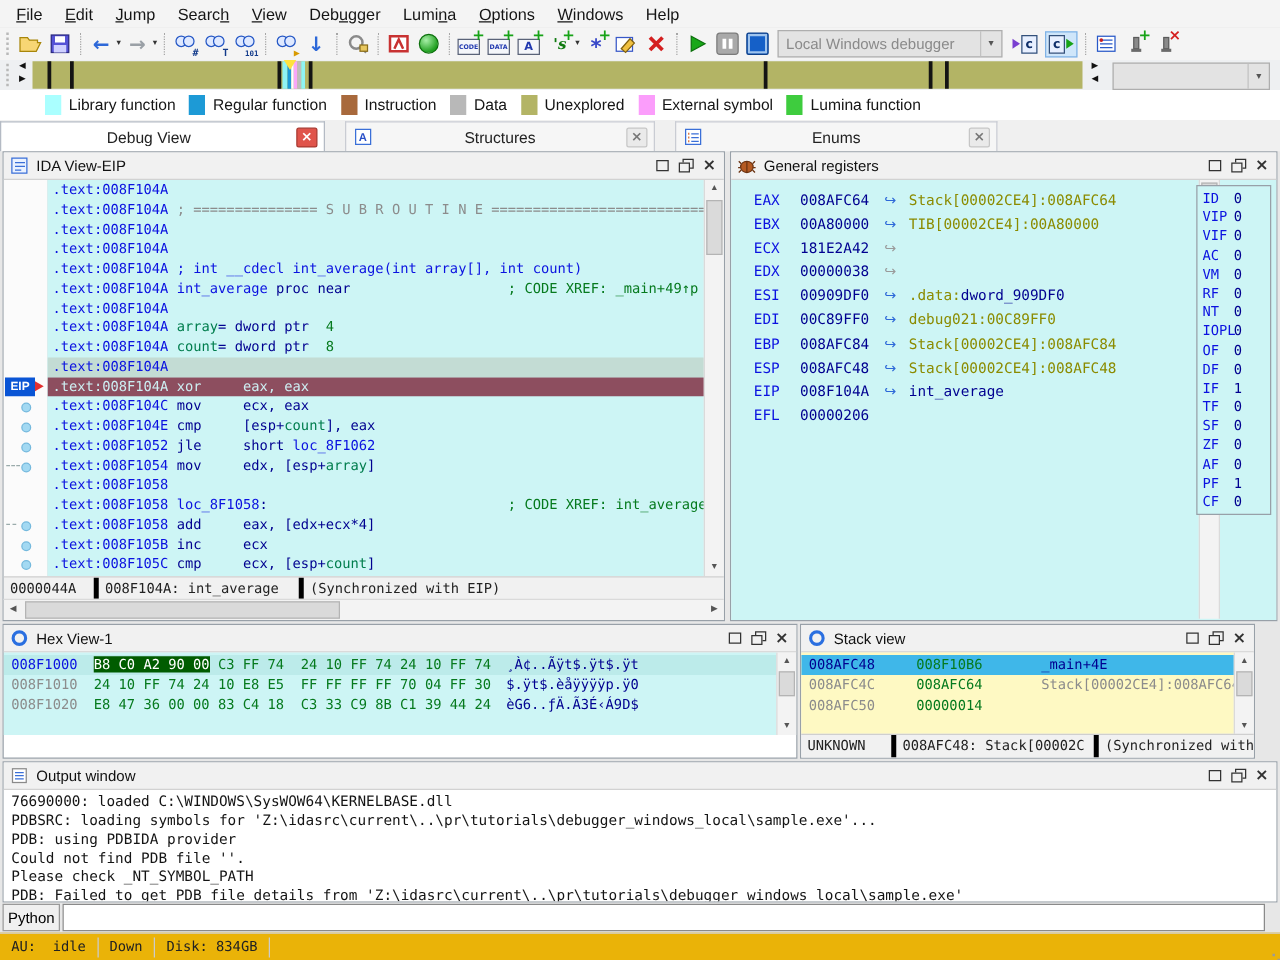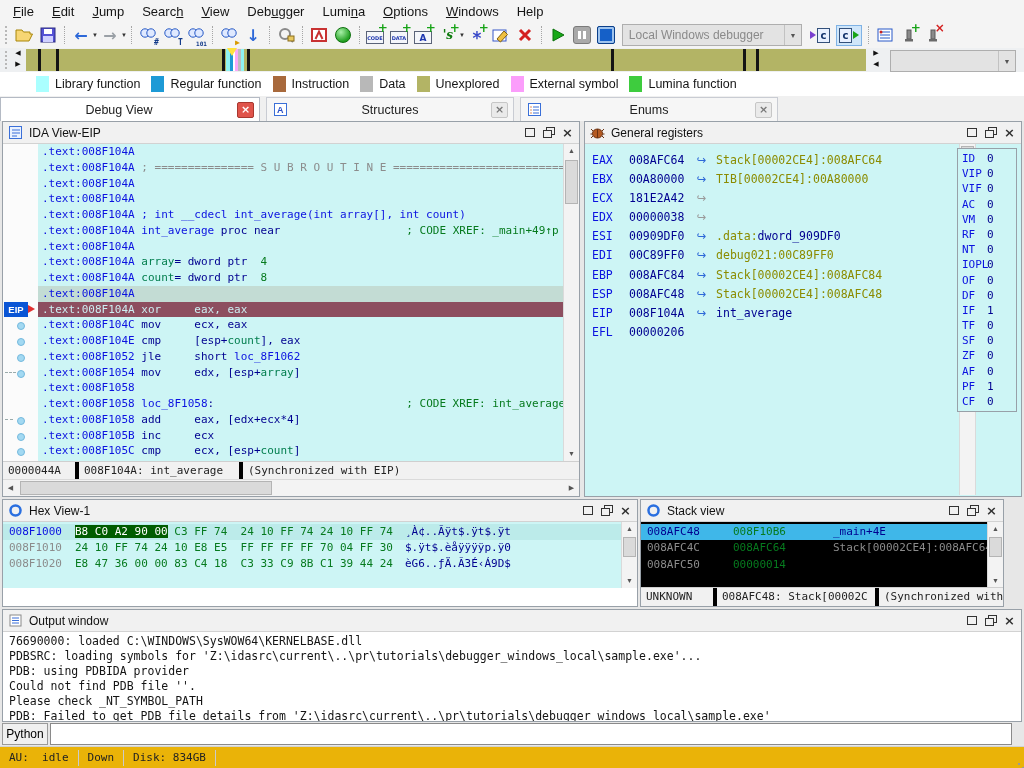--- a/index.html
+++ b/index.html
@@ -47,21 +47,21 @@
   .bandmarker{position:absolute;top:-1px;width:0;height:0;border:5px solid transparent;border-top:8px solid #ffe23e}
   .bnav{position:absolute;font-size:7px;color:#111;line-height:10px;width:12px;text-align:center;cursor:default}
   
   .legendrow{position:absolute;top:72px;left:0;right:0;height:24px;background:#fff;border-bottom:1px solid #e2e2e2;
              display:flex;align-items:center;padding-left:36px}
   .lg-item{display:flex;align-items:center;margin-right:11px}
   .chip{width:13px;height:16px;margin-right:6px}
   .lg-label{font-size:12.5px;color:#151515;white-space:nowrap}
   
   .tabbar{position:absolute;top:96px;left:0;right:0;height:25px;background:#f0f0f0;display:flex;align-items:flex-end}
-  .tab{height:23px;display:flex;align-items:center;background:#f6f6f6;border:1px solid #c9ccd3;border-bottom:none;margin-right:6px;flex:none}
+  .tab{height:23px;display:flex;align-items:center;background:#f6f6f6;border:1px solid #c9ccd3;border-bottom:none;margin-right:16px;flex:none}
   .tab.active{background:#fff;border-color:#b4bac4}
   .tab-ico{width:16px;height:16px;margin-left:6px;flex:none}
   .tab-label{flex:1;text-align:center;font-size:12.5px;color:#222;white-space:nowrap;overflow:hidden}
   .tab-close{width:15px;height:14px;margin-right:5px;border-radius:2px;display:flex;align-items:center;justify-content:center;
              font:bold 11px/11px "DejaVu Sans",sans-serif;color:#777;background:#eaeaea;border:1px solid #c6c6c6;flex:none}
   .tab-close.active{background:#e0544b;border-color:#a83830;color:#fff}
   
   .panel{position:absolute;background:#fff;border:1px solid #98a0a8;box-sizing:border-box}
   .ptitle{height:21px;background:#f1f1f1;border-bottom:1px solid #d2d2d2;display:flex;align-items:center;padding:0 3px;
           font-size:12px;color:#111}
@@ -98,21 +98,21 @@
   #ida-lines{position:absolute;left:35px;top:22px;right:15px;height:317px;background:#cdf5f5;overflow:hidden}
   .dline{height:15.75px;white-space:pre;font:11px/15.75px "DejaVu Sans Mono",monospace;padding-left:4px;overflow:hidden}
   .dline.hl{background:#c3dcd4}
   .dline.eip{background:#8d4e5f}
   .sa{color:#0b12e0}.sn{color:#000090}.sc{color:#067a1e}.sg{color:#8c8c8c}.sv{color:#007d4d}.sm{color:#0b12e0}.se{color:#cdeef2}
   #ida-status{bottom:16px}
   #ida-vscroll{top:22px;height:317px}
   
   #reg-panel{left:584px;top:121px;width:438px;height:376px}
   #reg-content{position:absolute;left:0;top:22px;right:0;bottom:0;background:#cdf5f5;overflow:hidden;padding-top:7px}
-  .rrow{height:19.1px;white-space:pre;font:11.5px/19.1px "DejaVu Sans Mono",monospace;padding-left:7px}
+  .rrow{height:19.1px;white-space:pre;font:11.5px/19.1px "DejaVu Sans Mono",monospace;padding-left:18px}
   .rname{color:#0b12e0;display:inline-block;width:37px}
   .rval{color:#000090}
   .rarrow{margin:0 10px 0 12px;font-family:"DejaVu Sans",sans-serif}
   .rarrow.blue{color:#2d68d8}.rarrow.gray{color:#9a9a9a}
   .ra-olv{color:#8b8b00}.ra-navy{color:#000090}
   #reg-vscroll{right:45px;top:22px;bottom:1px;position:absolute;width:15px;background:#f3f3f3;border-left:1px solid #dadada;border-right:1px solid #dadada}
   #flags-box{position:absolute;right:4px;top:26px;width:60px;height:264px;background:#cdf5f5;border:1px solid #98a0a8;
              box-sizing:border-box;padding:2px 0 0 4px}
   .frow{height:15.2px;white-space:pre;font:11px/15.2px "DejaVu Sans Mono",monospace}
   .fname{display:inline-block;width:25px;color:#0b12e0}
@@ -122,21 +122,21 @@
   #hex-rows{position:absolute;left:0;top:22px;right:15px;bottom:18px;background:#cdf5f5;padding-top:2px;overflow:hidden}
   .hxrow{position:relative;height:16px;white-space:pre;font:11px/16px "DejaVu Sans Mono",monospace;padding-left:6px}
   .hxrow.cur{background:#bcebea}
   .haddr{color:#8c8c8c;display:inline-block;width:66px}
   .hxrow.cur .haddr{color:#0b12e0}
   .hsel{background:#005c00;color:#fff}
   .hbytes{color:#067a1e}
   .hascii{position:absolute;left:402px;top:0;color:#000090}
   
   #stack-panel{left:640px;top:499px;width:364px;height:108px}
-  #stack-rows{position:absolute;left:0;top:22px;right:15px;bottom:18px;background:#000000;padding-top:2px;overflow:hidden}
+  #stack-rows{position:absolute;left:0;top:22px;right:15px;bottom:18px;background:#fef9c3;padding-top:2px;overflow:hidden}
   .strow{height:16.3px;white-space:pre;font:11px/16.3px "DejaVu Sans Mono",monospace;padding-left:6px}
   .strow.sel{background:#3fb7e9}
   .st-addr{display:inline-block;width:86px;color:#8c8c8c}
   .strow.sel .st-addr{color:#000090}
   .st-val{display:inline-block;width:100px;color:#067a1e}
   .st-ann.navy{color:#000090}.st-ann.gray{color:#8c8c8c}
   .w148{width:148px}
   
   #out-panel{left:2px;top:609px;width:1020px;height:113px}
   #out-lines{position:absolute;left:0;top:22px;right:0;bottom:0;background:#fff;padding:2px 0 0 6px;overflow:hidden}

